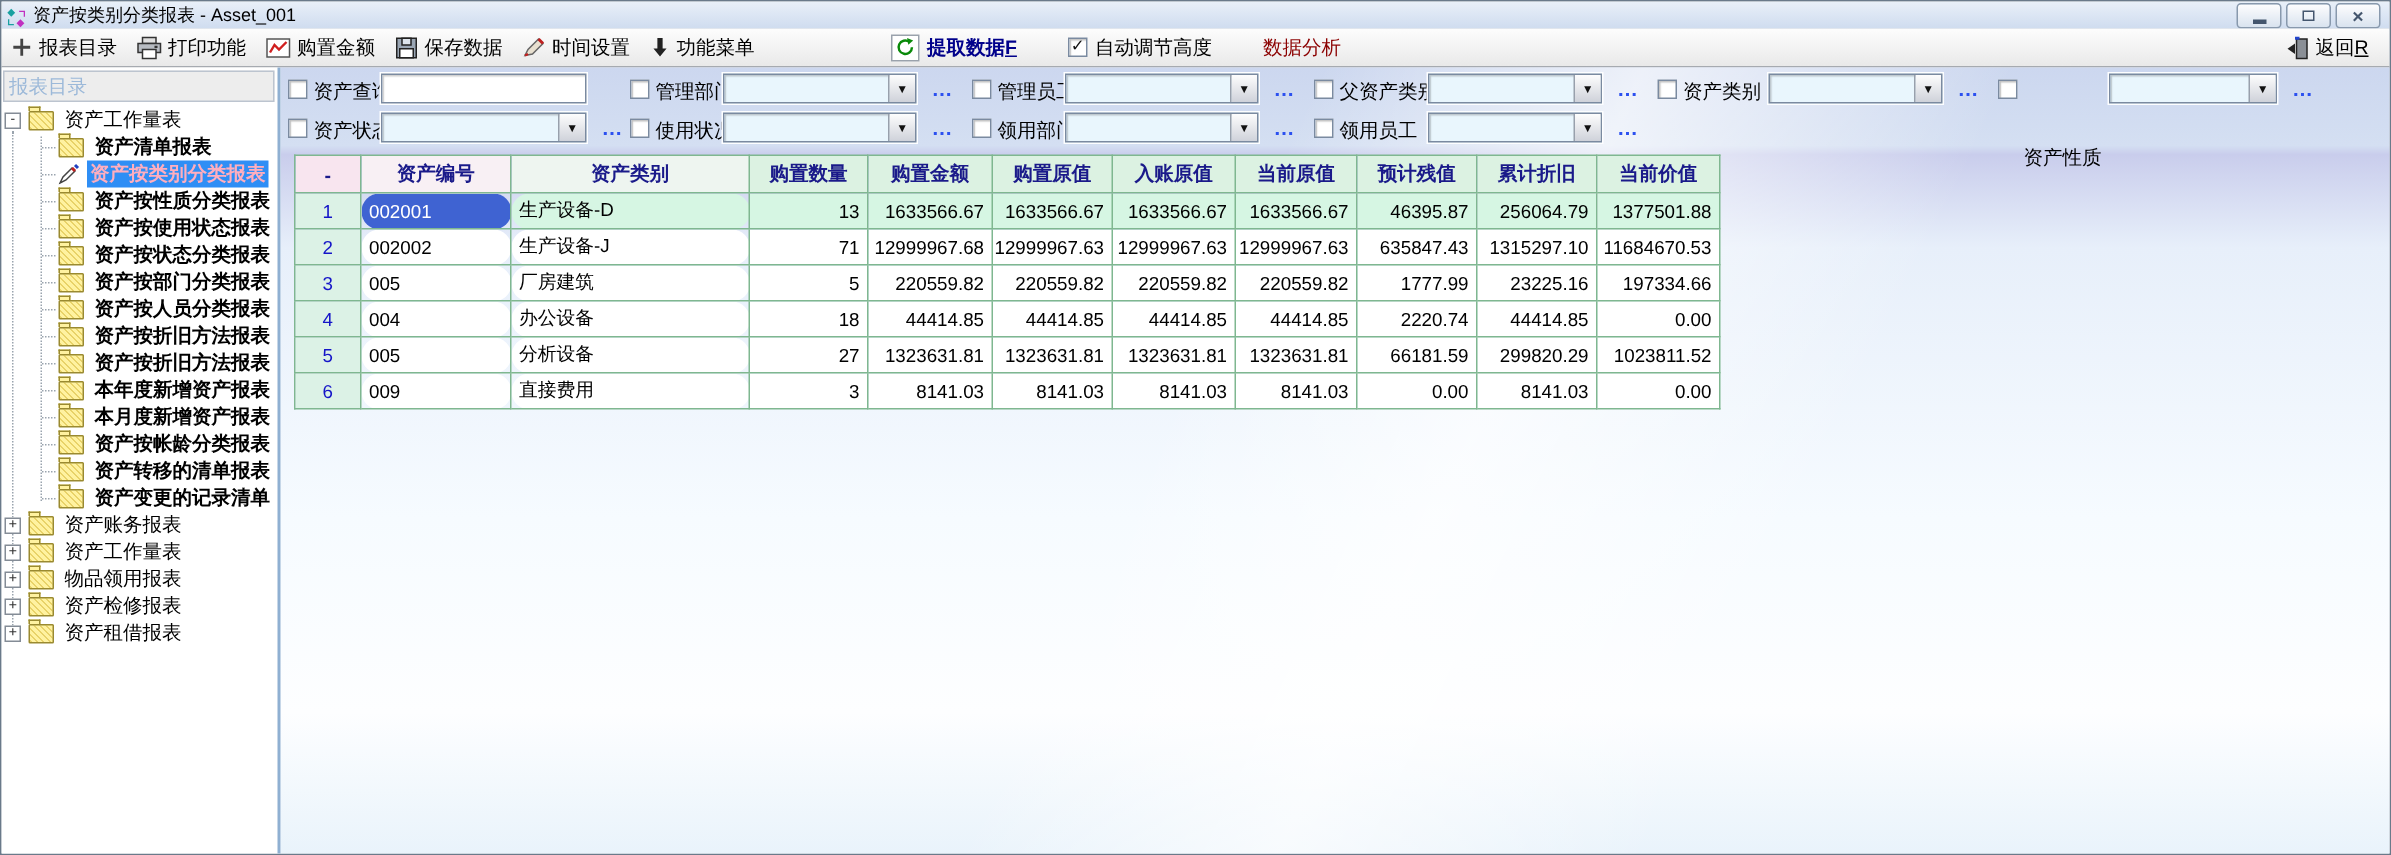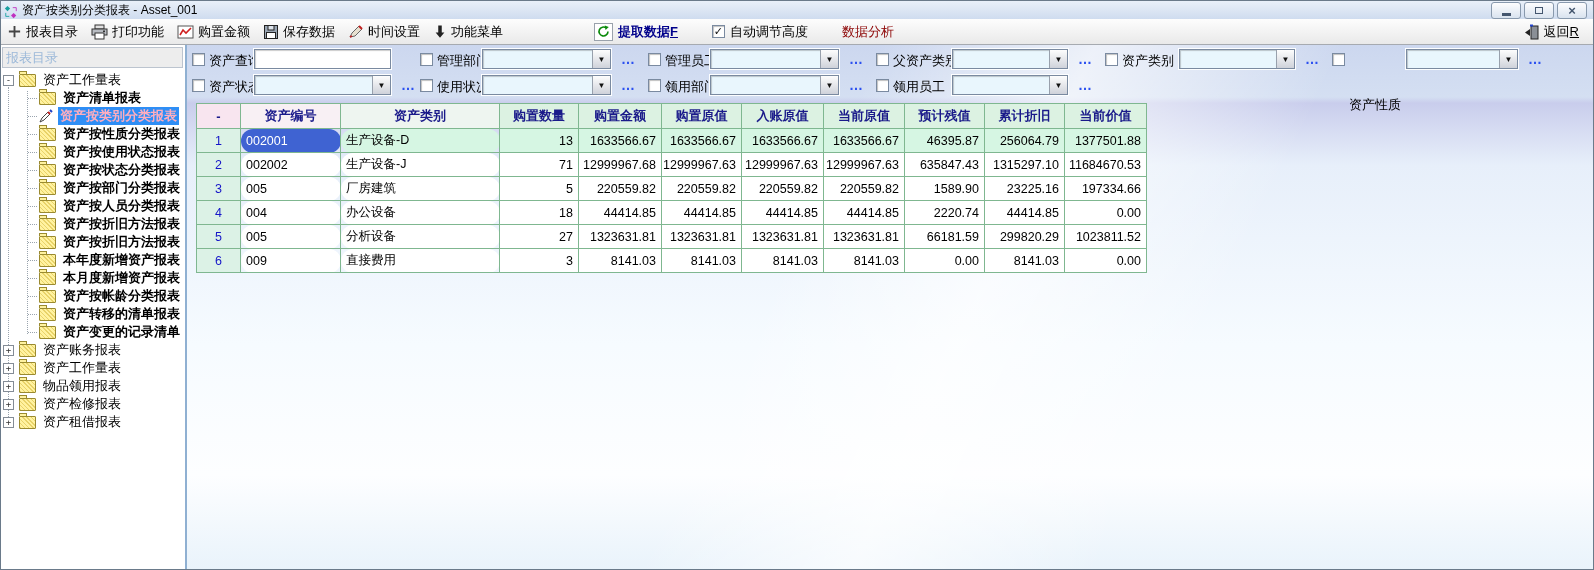--- a/index.html
+++ b/index.html
@@ -305,21 +305,21 @@
             </tr>
             <tr>
               <td class="cnum">3</td>
               <td class="cl">005</td>
               <td class="cl">厂房建筑</td>
               <td class="cr">5</td>
               <td class="cr">220559.82</td>
               <td class="cr">220559.82</td>
               <td class="cr">220559.82</td>
               <td class="cr">220559.82</td>
-              <td class="cr">1589.90</td>
+              <td class="cr">1777.99</td>
               <td class="cr">23225.16</td>
               <td class="cr">197334.66</td>
             </tr>
             <tr>
               <td class="cnum">4</td>
               <td class="cl">004</td>
               <td class="cl">办公设备</td>
               <td class="cr">18</td>
               <td class="cr">44414.85</td>
               <td class="cr">44414.85</td>

